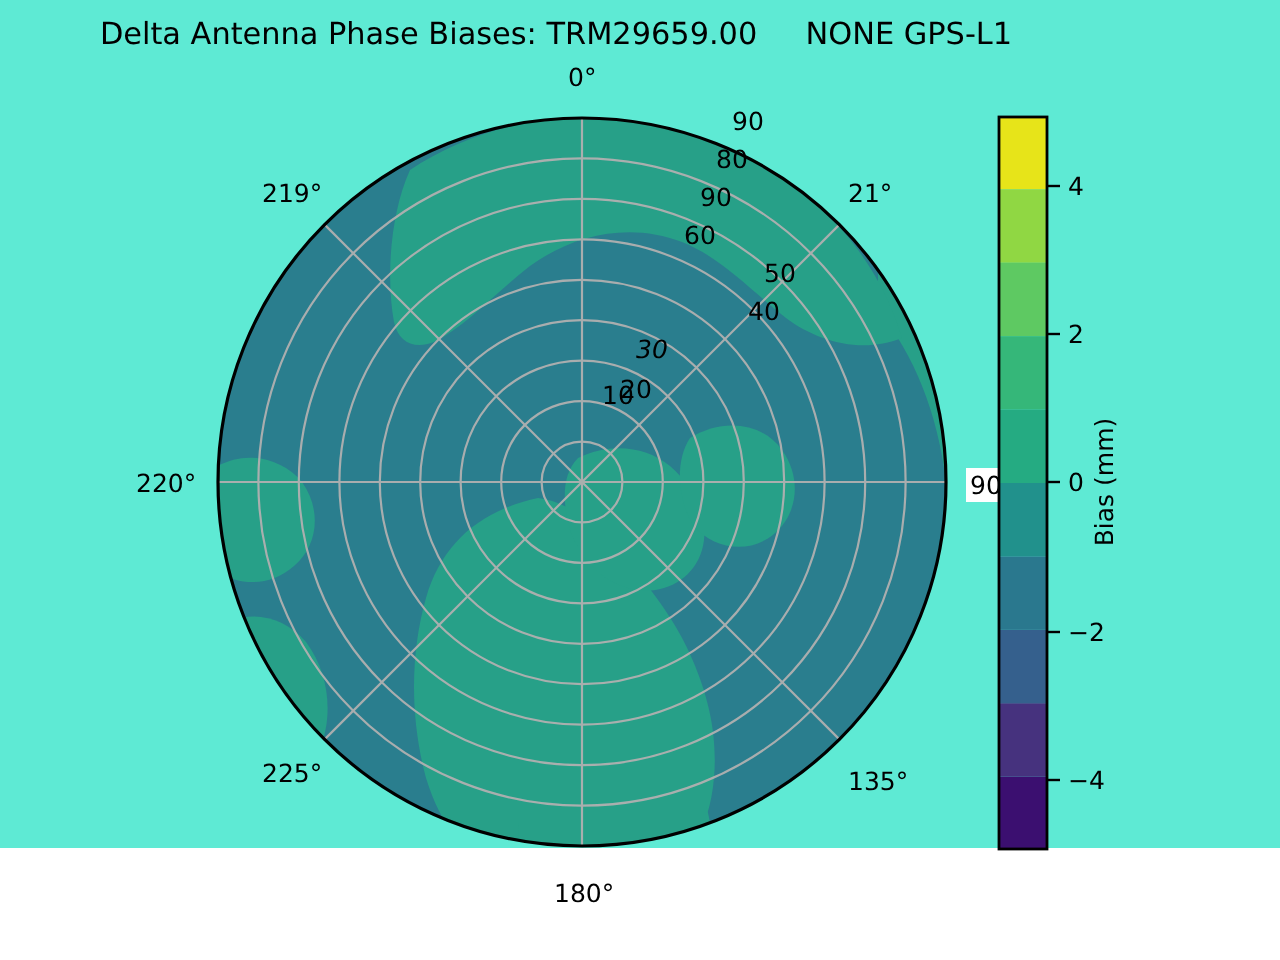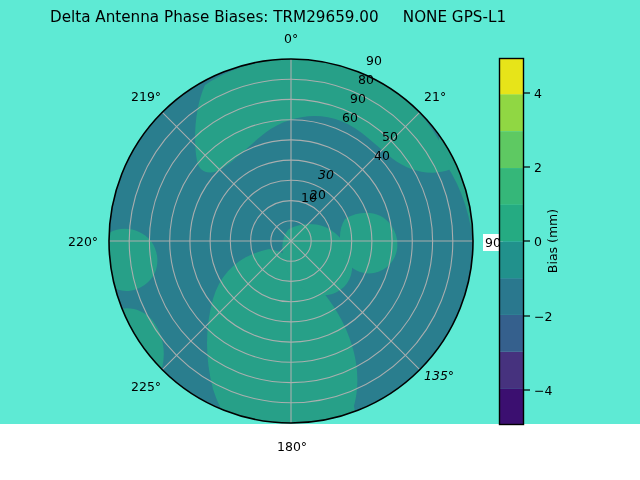--- a/index.html
+++ b/index.html
@@ -139,21 +139,21 @@
 
       <circle cx="182" cy="182" r="182" fill="none" stroke="#000000" stroke-width="1.6"></circle>
     </svg>
 
   </div>
 
   <div>
     <span class="theta-label" style="left:284px;top:31px;">0°</span>
     <span class="theta-label" style="left:424px;top:89px;">21°</span>
     <span class="theta-label" style="left:483px;top:234px;background:#ffffff;padding:1px 2px;">90</span>
-    <span class="theta-label" style="left:424px;top:368px;font-style:italic;">135°</span>
+    <span class="theta-label" style="left:424px;top:383px;">135°</span>
     <span class="theta-label" style="left:277px;top:439px;">180°</span>
     <span class="theta-label" style="left:131px;top:379px;">225°</span>
     <span class="theta-label" style="left:68px;top:234px;">220°</span>
     <span class="theta-label" style="left:131px;top:89px;">219°</span>
   </div>
 
   <div>
     <span class="r-label" style="left:301px;top:190px;">10</span>
     <span class="r-label" style="left:310px;top:187px;text-align:right;">20</span>
     <span class="r-label" style="left:318px;top:167px;font-style:italic;">30</span>

